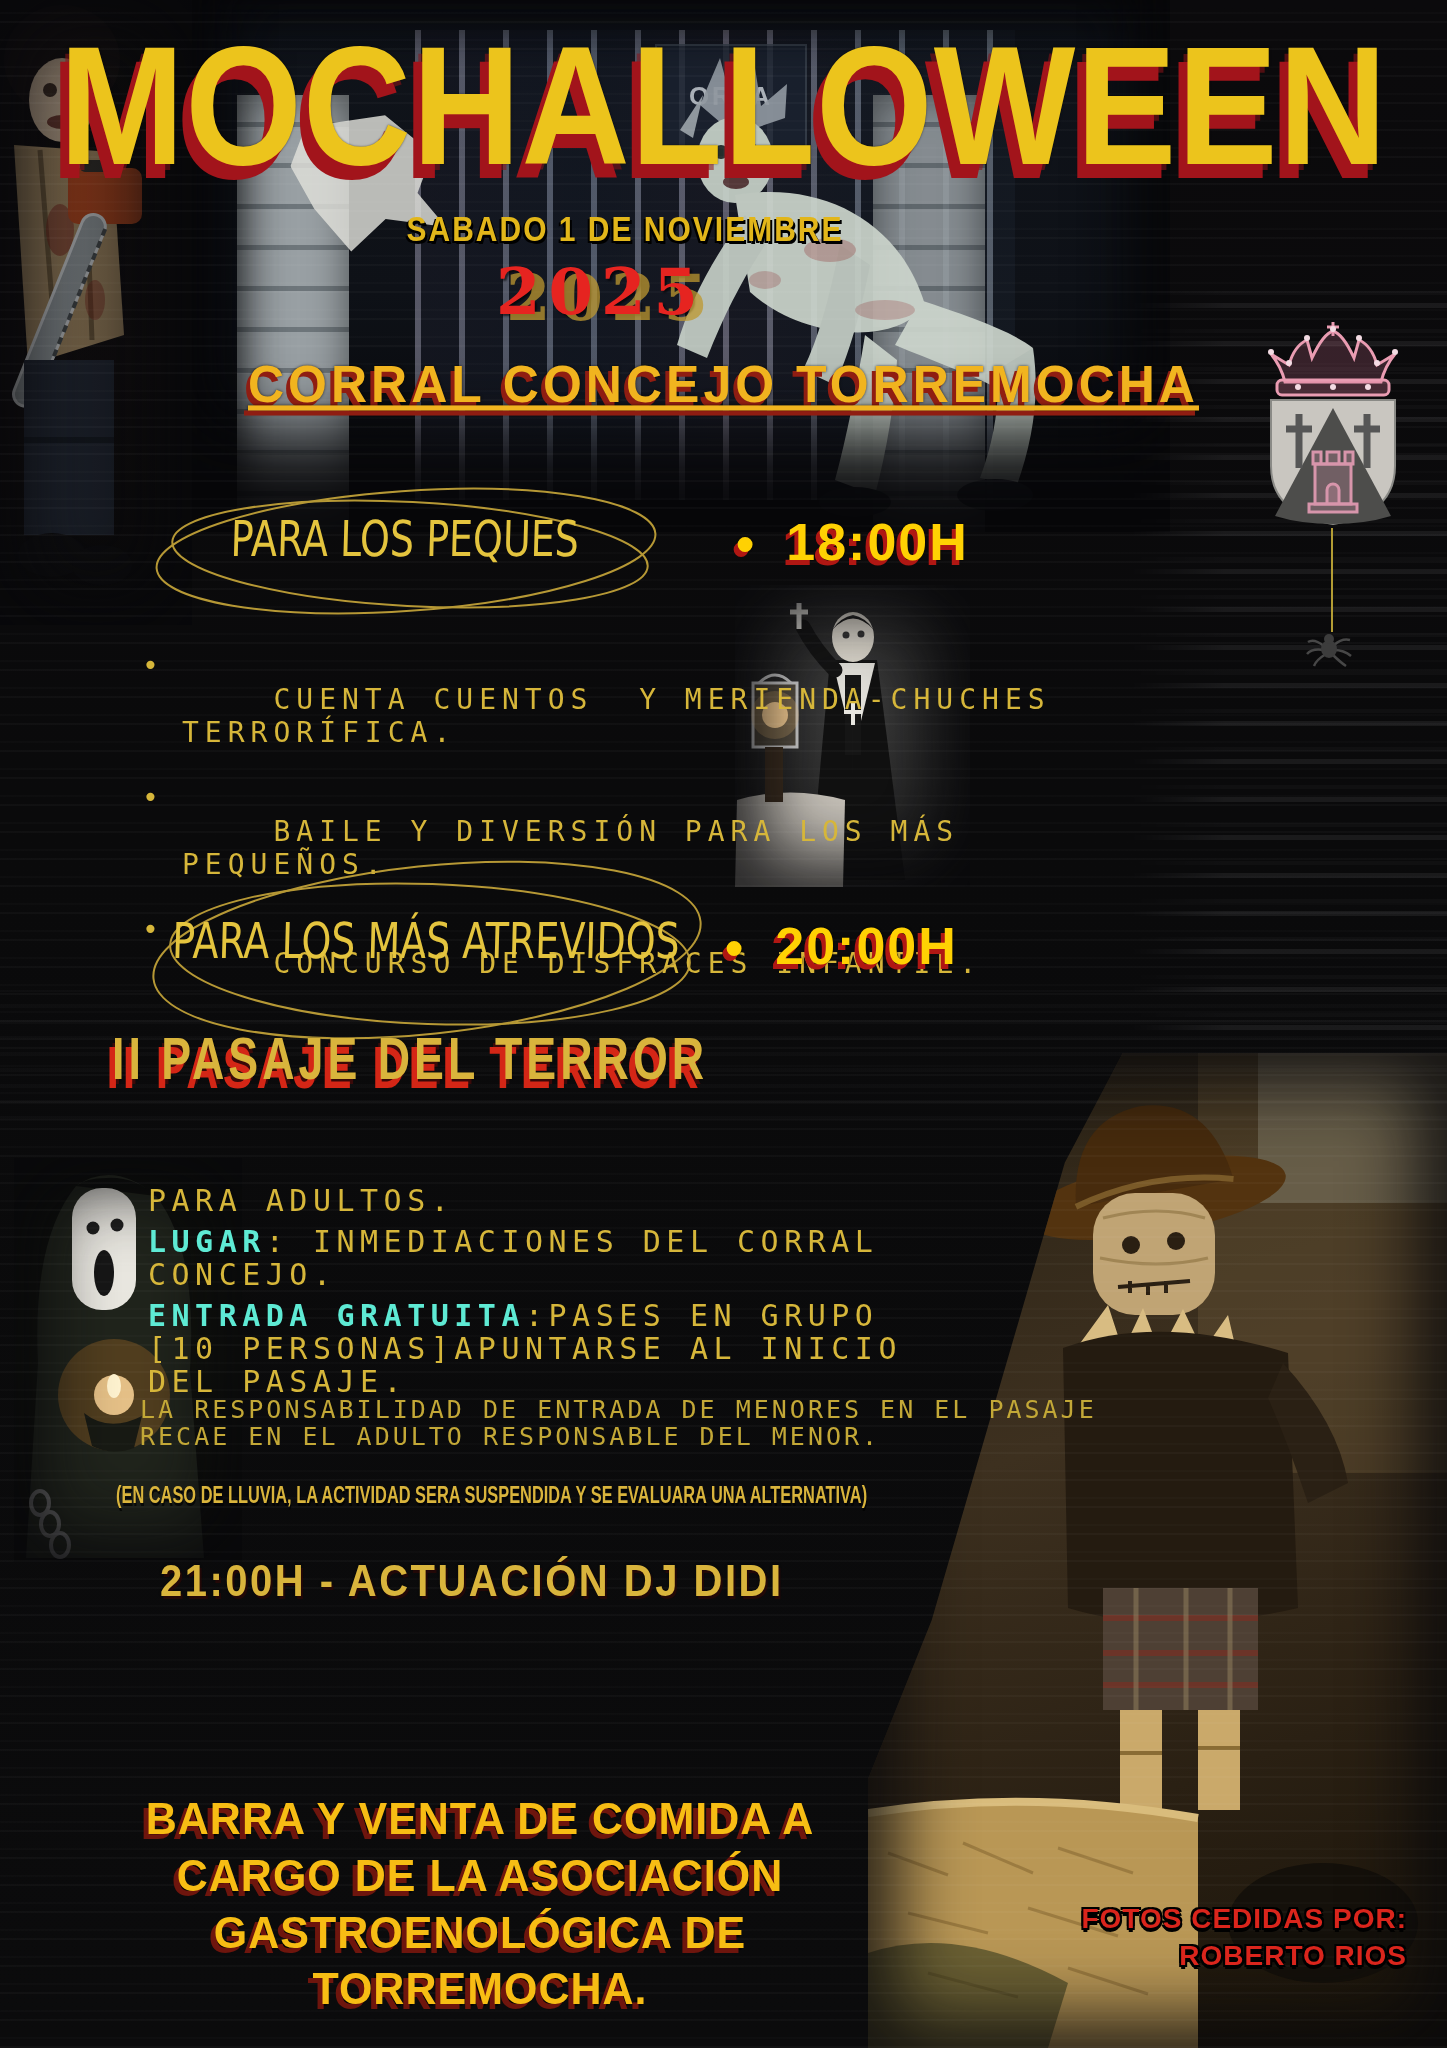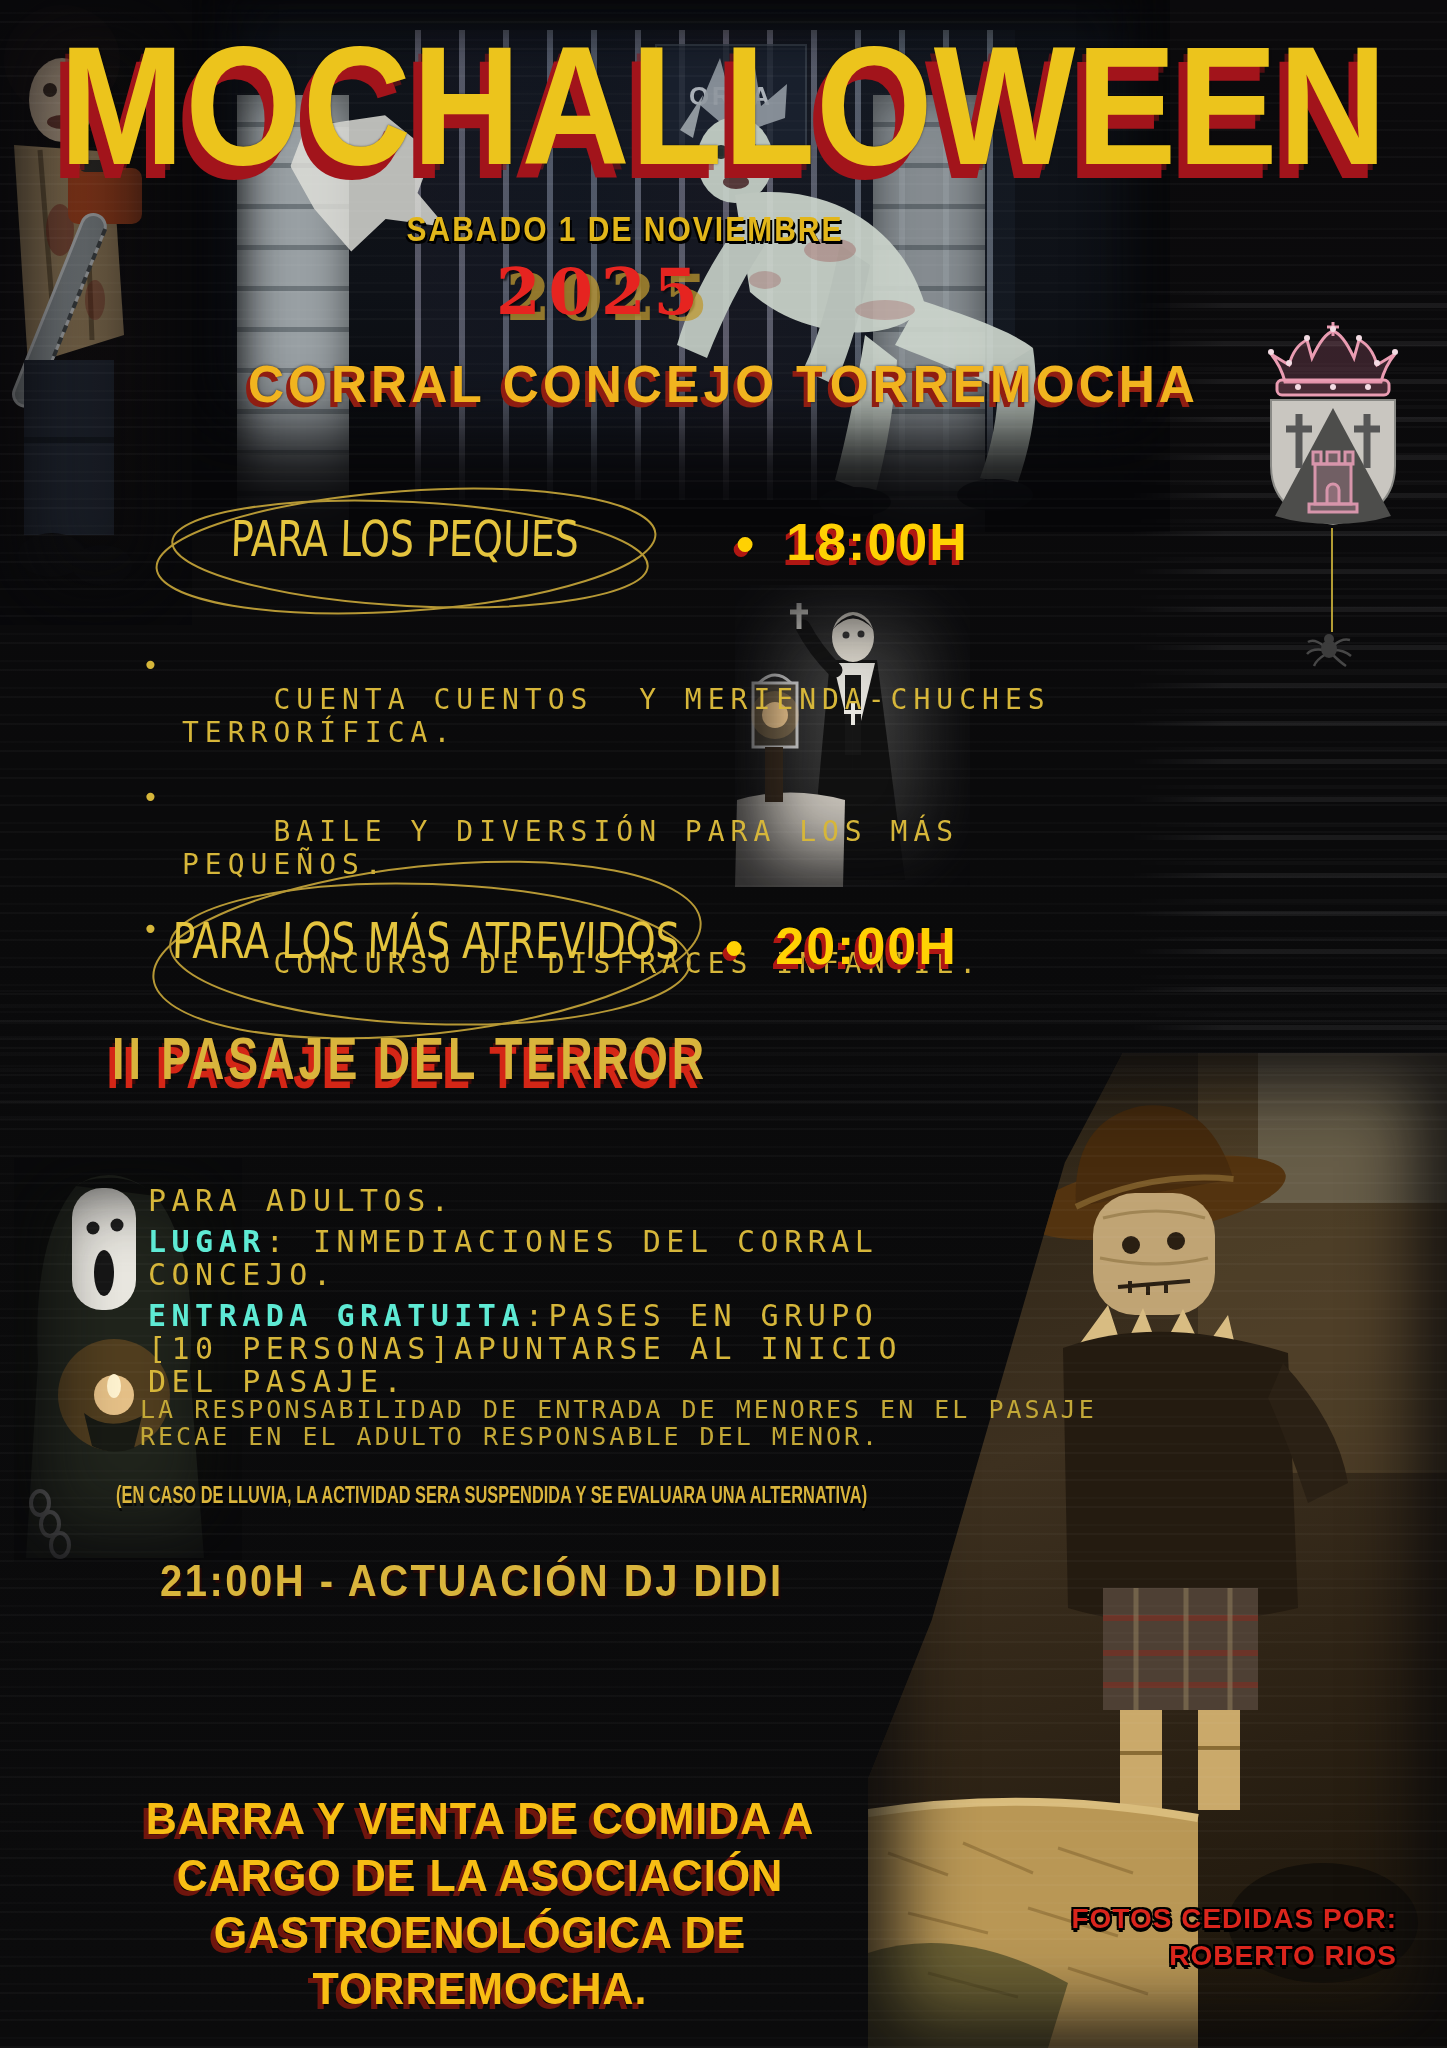--- a/index.html
+++ b/index.html
@@ -65,21 +65,21 @@
       transform:scaleY(1.12);transform-origin:top center;
       text-shadow:-9px 12px 0 #a2141b,-4px 5px 0 rgba(140,18,24,.55),0 0 2px rgba(0,0,0,.6);}
   .date{top:214px;left:0;width:1250px;text-align:center;
       font:bold 30px/1 "Liberation Sans",sans-serif;color:#e2b61a;letter-spacing:2px;
       transform:scaleY(1.15);text-shadow:2px 3px 0 #000,-2px 2px 0 #000;}
   .year{top:260px;left:16px;width:1170px;text-align:center;
       font:bold 64px/1 "DejaVu Serif",serif;color:#e62420;letter-spacing:8px;
       text-shadow:10px 6px 0 rgba(190,152,48,.75),2px 2px 2px rgba(0,0,0,.6);}
   .venue{top:360px;left:0;width:1447px;text-align:center;
       font:bold 50px/1 "Liberation Sans",sans-serif;color:#f1b41f;letter-spacing:4px;
-      transform:scaleY(1.02);text-shadow:-4px 5px 0 #8f1d12,0 0 3px rgba(0,0,0,.7);}
+      transform:scaleY(1.02);text-shadow:-4px 5px 0 #8f1d12,0 0 3px rgba(0,0,0,.7);text-decoration:underline;}
   .oval{z-index:5;}
   .oval svg{position:absolute;inset:0;}
   .oval .lbl{position:relative;text-align:center;color:#e4c43e;
       font-family:"DejaVu Sans",sans-serif;transform:scaleY(1.3) skewX(-2deg);
       transform-origin:center;}
   .oval1{left:148px;top:476px;width:515px;height:150px;}
   .oval1 .lbl{font-size:38px;padding-top:36px;}
   .oval2{left:142px;top:848px;width:570px;height:205px;}
   .oval2 .lbl{font-size:38px;padding-top:62px;}
   .time{font:bold 52px/1 "Liberation Sans",sans-serif;color:#ffd103;letter-spacing:2px;
@@ -103,21 +103,21 @@
   .rain{left:116px;top:1482px;font:bold 21px/1 "Liberation Sans",sans-serif;color:#d9b43c;
       transform:scale(.78,1.18);transform-origin:left top;white-space:nowrap;
       text-shadow:1px 2px 0 rgba(0,0,0,.7);}
   .dj{left:160px;top:1558px;font:bold 40px/1 "Liberation Sans",sans-serif;color:#d9b43c;
       letter-spacing:2.5px;transform:scaleY(1.12);transform-origin:left top;white-space:nowrap;
       text-shadow:2px 3px 0 rgba(40,8,6,.8),0 0 2px rgba(0,0,0,.6);}
   .food{left:130px;top:1790px;width:700px;text-align:center;
       font:bold 43px/54px "Liberation Sans",sans-serif;color:#f7bd14;letter-spacing:1px;
       transform:scaleY(1.05);transform-origin:top center;
       text-shadow:-5px 5px 0 #6e150d,-2px 2px 0 rgba(0,0,0,.6);}
-  .credits{right:50px;top:1900px;text-align:right;
+  .credits{right:40px;top:1900px;text-align:right;
       font:bold 28px/37px "Liberation Sans",sans-serif;color:#da251c;letter-spacing:1px;
       text-shadow:2px 2px 0 #000,-2px 2px 0 #000,2px -2px 0 #000,-2px -2px 0 #000,0 4px 0 #000;}
 </style>
 </head>
 <body>
 
 <div class="abs bg"></div>
 
 <div class="abs photo-gate">
   <div class="abs gate-backdrop"></div>

